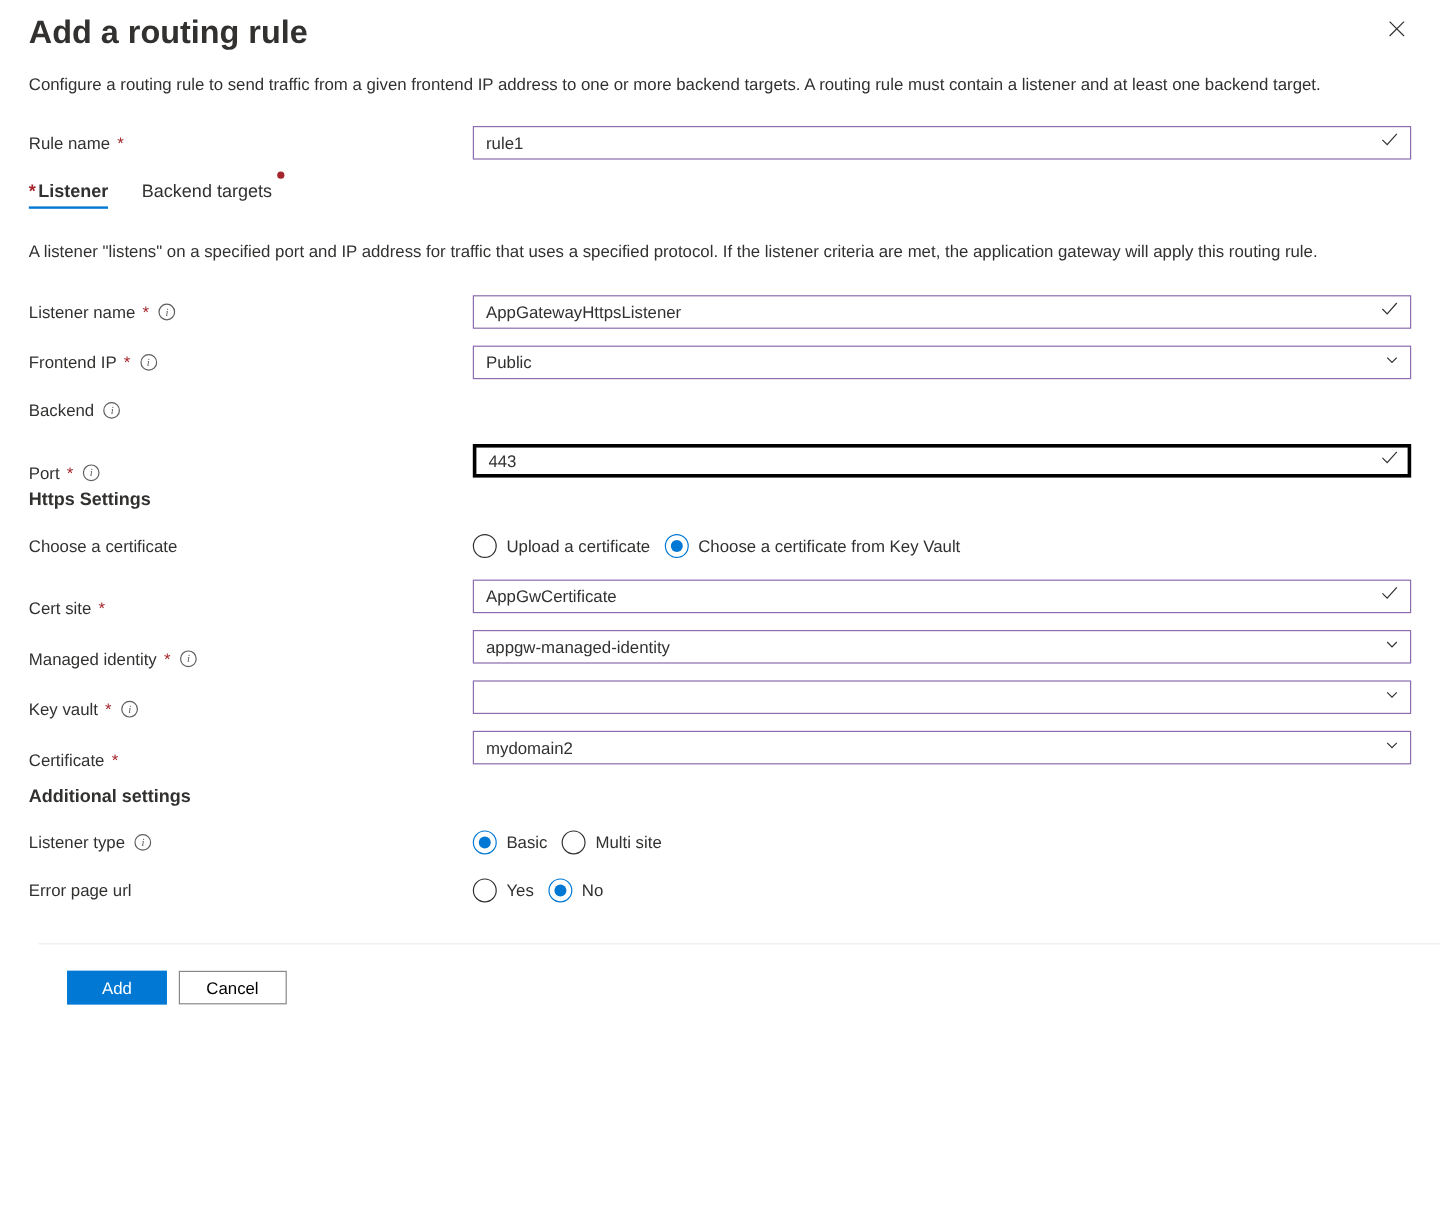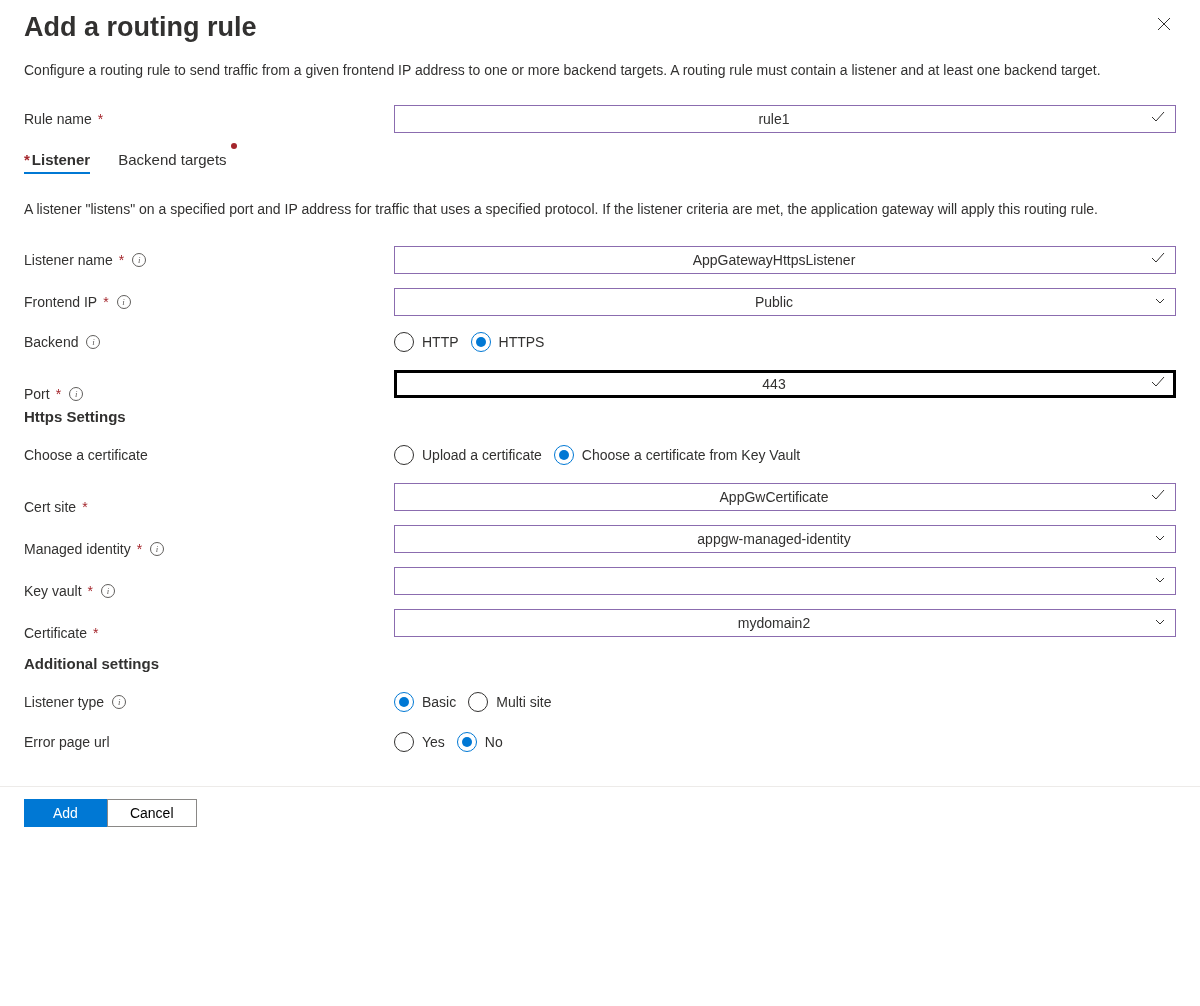--- a/index.html
+++ b/index.html
@@ -80,21 +80,20 @@
     }
     .input-field {
       width: 100%;
       height: 28px;
       padding: 4px 32px 4px 10px;
       border: 1px solid #8b6caf;
       font-size: 14px;
       color: #323130;
       background: #fff;
       outline: none;
-      text-align: center;
     }
     .input-field.gray-border {
       border: 3px solid #000000;
     }
     .input-icon-right {
       position: absolute;
       right: 10px;
       top: 50%;
       transform: translateY(-50%);
       pointer-events: none;
@@ -187,23 +186,25 @@
       color: #323130;
     }
     .section-heading {
       font-size: 15px;
       font-weight: 700;
       margin-top: 6px;
       margin-bottom: 12px;
     }
     .footer {
       border-top: 1px solid #edebe9;
-      padding: 12px 24px;
-      display: flex;
+      padding: 22px 24px;
+      display: flex;
+      gap: 10px;
       margin-top: 26px;
+      margin-left: 32px;
     }
     .btn {
       height: 28px;
       padding: 0 22px;
       font-size: 14px;
       cursor: pointer;
       border: 1px solid #8a8886;
       background: #fff;
     }
     .btn-primary {
@@ -290,32 +291,20 @@
           </svg>
       </span>
     </div>
   </div>
 
   <div class="form-row">
     <div class="form-label">
       <span>Backend</span>
       <span class="info-icon">i</span>
     </div>
-    <div class="form-control">
-      <div class="radio-group">
-        <div class="radio-option">
-          <span class="radio-circle"></span>
-          <span class="radio-label">HTTP</span>
-        </div>
-        <div class="radio-option">
-          <span class="radio-circle selected"></span>
-          <span class="radio-label">HTTPS</span>
-        </div>
-      </div>
-    </div>
   </div>
 
   <div class="form-row" style="margin-top:6px;">
     <div class="form-label" style="align-self:flex-end; padding-bottom:0;">
       <span>Port</span>
         <span class="required">*</span>
       <span class="info-icon">i</span>
     </div>
     <div class="form-control">
       <input type="text" class="input-field gray-border" value="443" style="">

